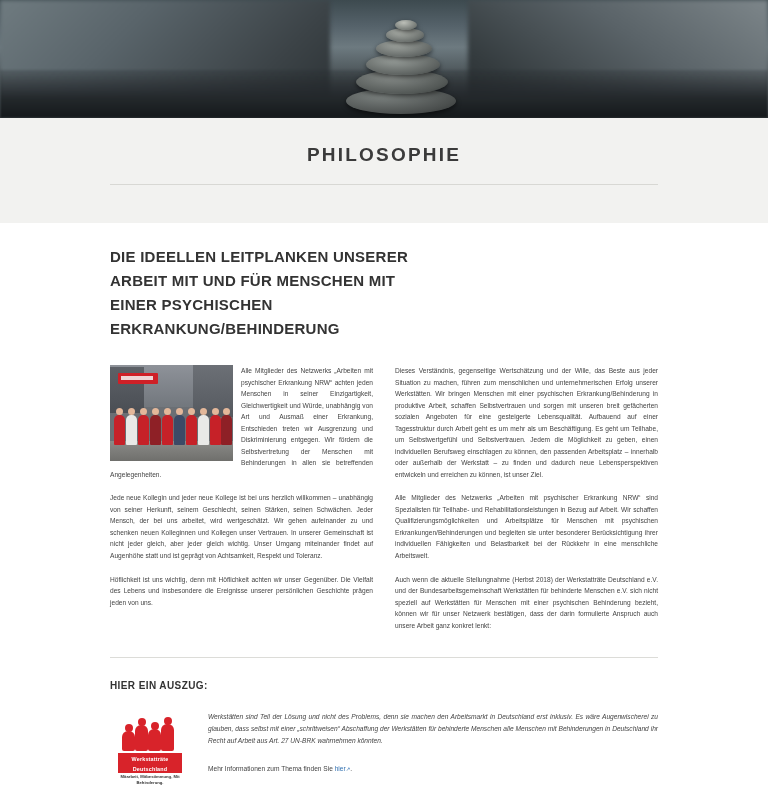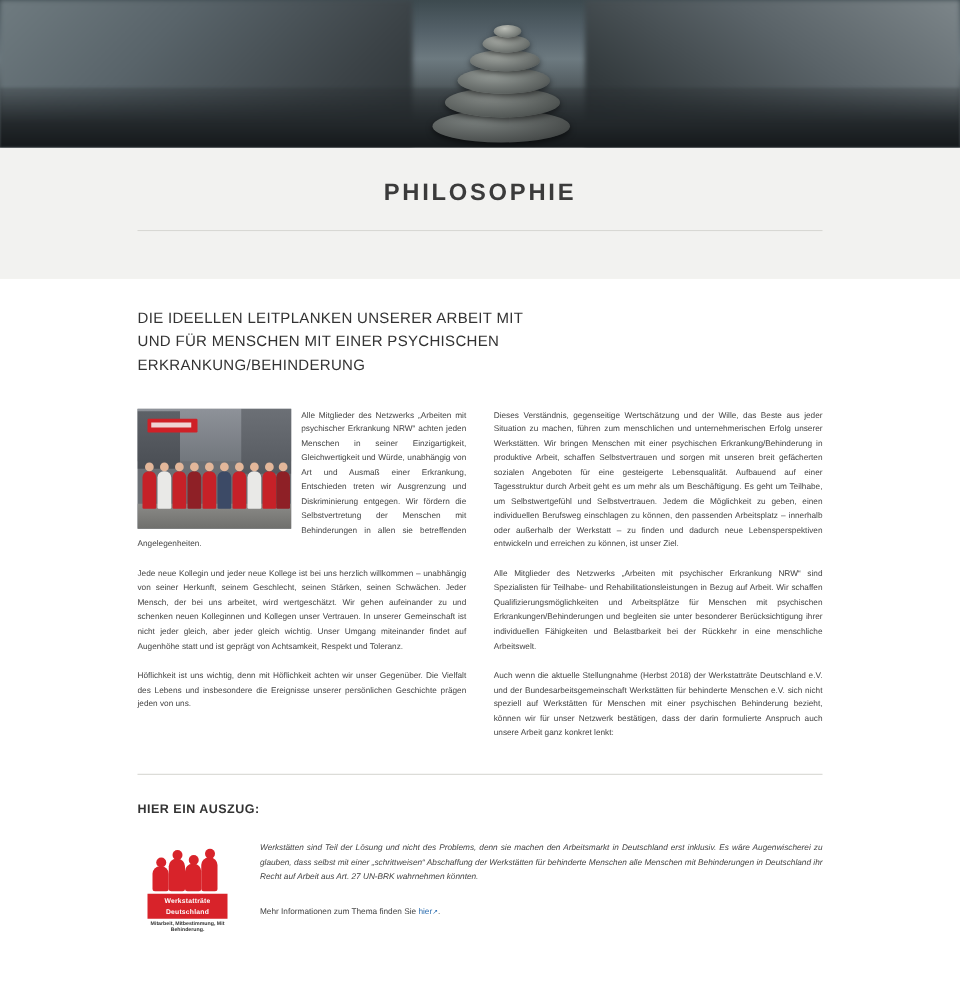--- a/index.html
+++ b/index.html
@@ -104,22 +104,22 @@
   }
 
   
   .content {
     width: 548px;
     margin: 0 auto;
     padding-top: 22px;
     box-sizing: border-box;
   }
   .section-heading {
-    font-size: 12px;
-    font-weight: normal;
+    font-size: 15px;
+    font-weight: bold;
     line-height: 1.6;
     letter-spacing: 0.25px;
     color: #333333;
     text-transform: uppercase;
     margin: 0 0 24px 0;
     max-width: 330px;
   }
 
   .columns {
     display: flex;

